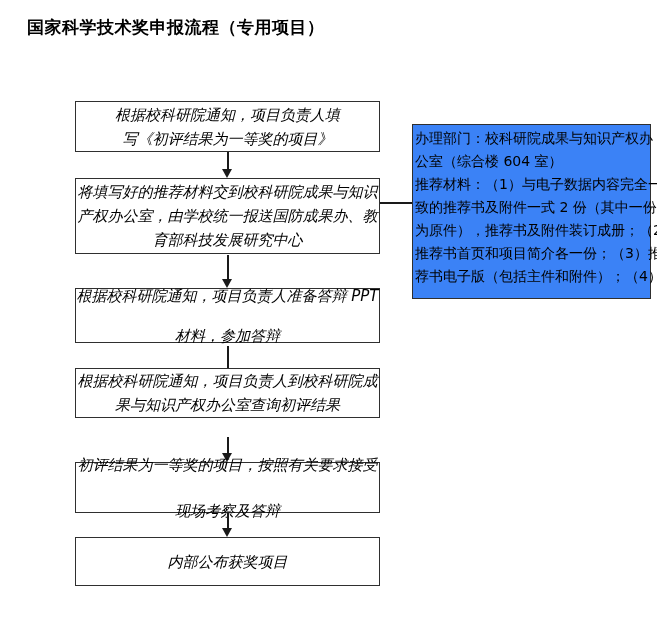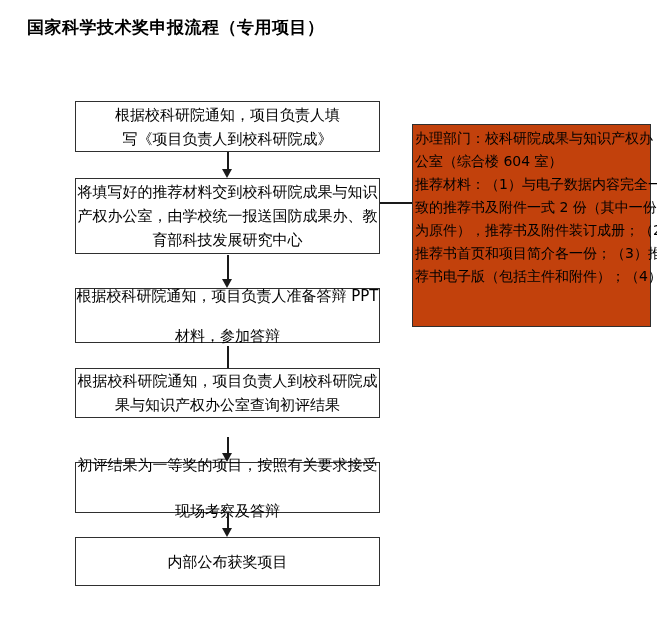--- a/index.html
+++ b/index.html
@@ -34,21 +34,21 @@
     box-sizing: border-box;
     border: 1.5px solid #2f2f2f;
     background: #ffffff;
     display: flex;
     flex-direction: column;
     justify-content: center;
     text-align: center;
     font-size: 15px;
     line-height: 24px;
   }
-  .flow-box .tline { white-space: nowrap; }
+  .flow-box .tline { white-space: nowrap; font-style: italic; }
   .box-1 { top: 101px; height: 51px; }
   .box-2 { top: 178px; height: 76px; }
   .box-3 { top: 288px; height: 55px; gap: 16px; }
   .box-4 { top: 368px; height: 50px; }
   .box-5 { top: 462px; height: 51px; gap: 22px; }
   .box-6 { top: 537px; height: 49px; }
   .v-arrow {
     position: absolute;
     left: 222px;
     width: 11px;
@@ -82,40 +82,40 @@
     top: 202px;
     width: 32px;
     height: 1.5px;
     background: #1a1a1a;
   }
   .note-box {
     position: absolute;
     left: 412px;
     top: 124px;
     width: 239px;
-    height: 203px;
+    height: 175px;
     box-sizing: border-box;
     border: 1.5px solid #2f2f2f;
-    background: #c2410c;
+    background: #3b82f6;
     padding: 2px 1px 0 2px;
     font-size: 14px;
     line-height: 23px;
   }
   .note-box .tline { white-space: nowrap; }
 </style>
 </head>
 <body>
 
 <div class="canvas">
 
   <div class="page-title">国家科学技术奖申报流程（专用项目）</div>
 
   <div class="flow-box box-1">
       <div class="tline">根据校科研院通知，项目负责人填</div>
-      <div class="tline">写《项目负责人到校科研院成》</div>
+      <div class="tline">写《初评结果为一等奖的项目》</div>
     </div>
 
   <div class="v-arrow arrow-1">
     <div class="shaft"></div>
     <div class="head"></div>
   </div>
 
   <div class="flow-box box-2">
       <div class="tline">将填写好的推荐材料交到校科研院成果与知识</div>
       <div class="tline">产权办公室，由学校统一报送国防成果办、教</div>

